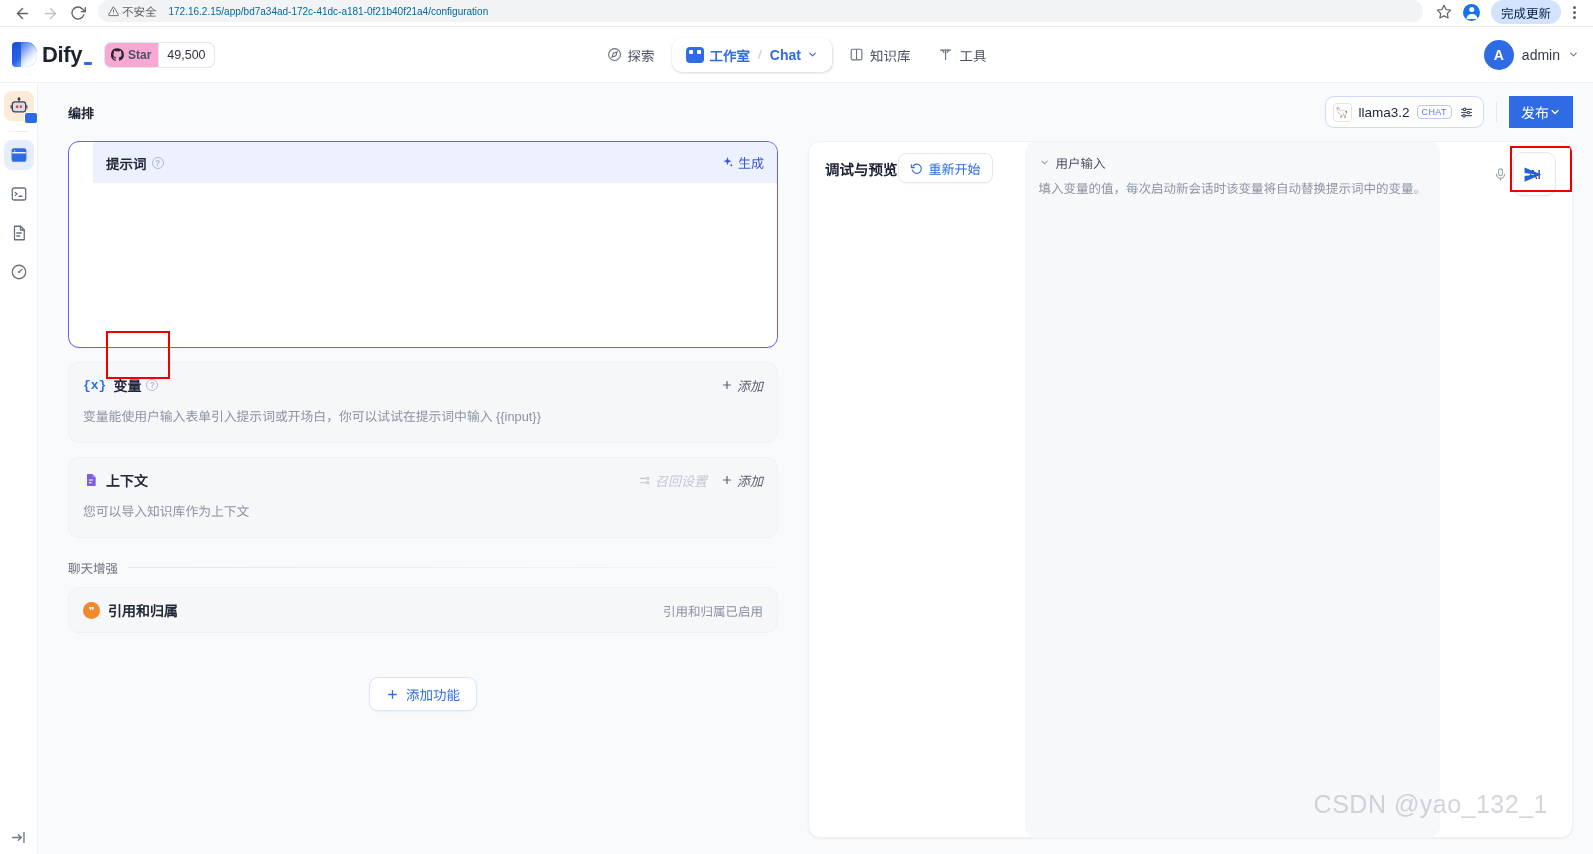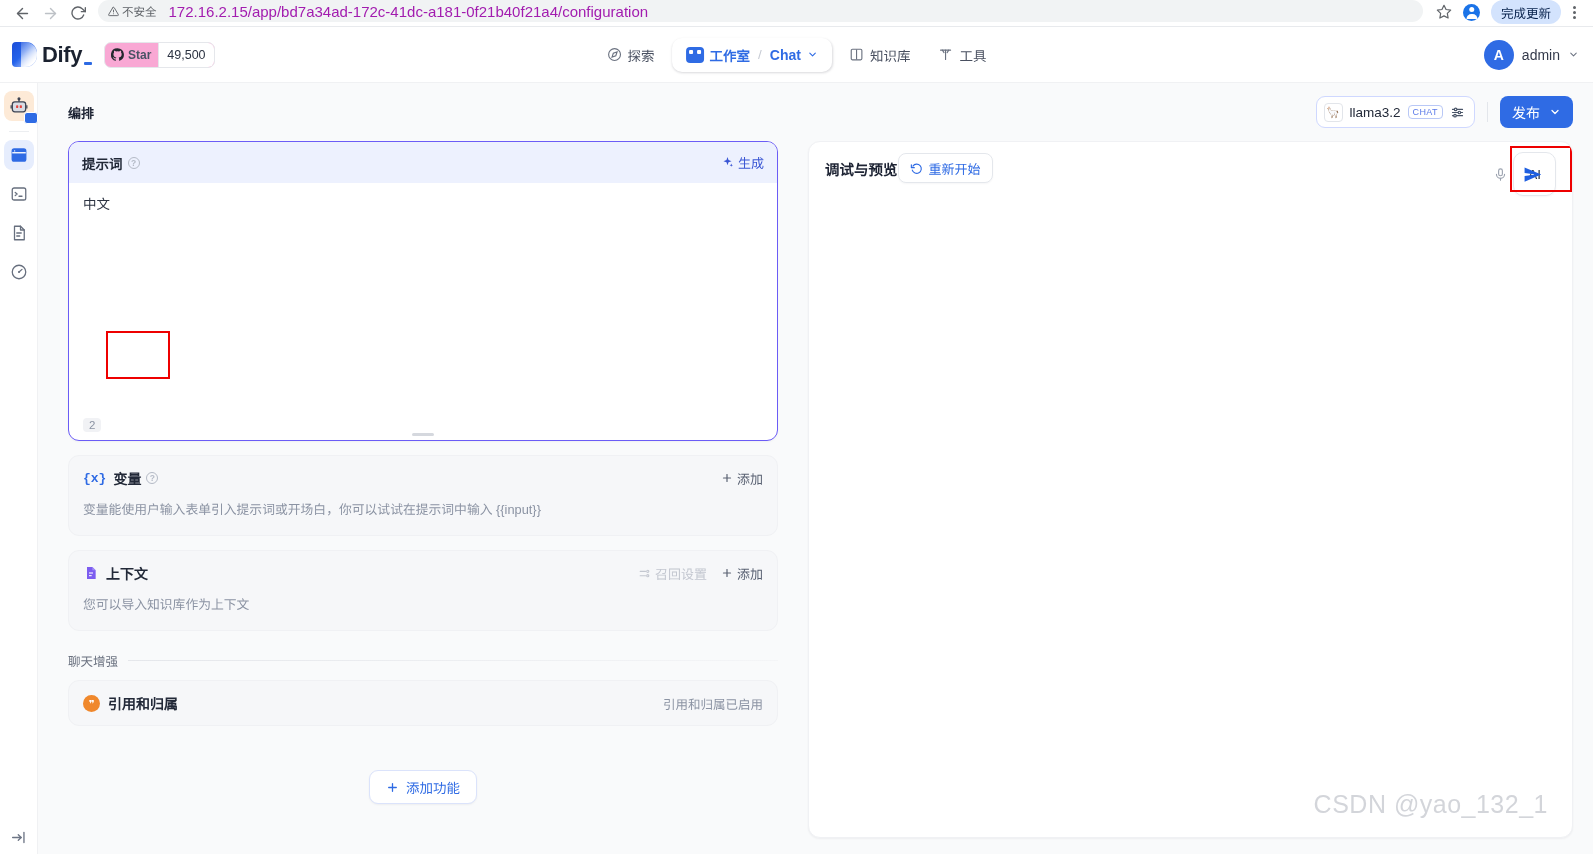--- a/index.html
+++ b/index.html
@@ -46,22 +46,22 @@
     min-width: 0;
   }
   .insecure-chip {
     display: flex; align-items: center; gap: 3px;
     font-size: 11.5px;
     color: #5f6368;
     margin-right: 12px;
     flex: 0 0 auto;
   }
   .url-text {
-    font-size: 15px;
-    color: #a21caf;
+    font-size: 10px;
+    color: #0369a1;
     white-space: nowrap;
     overflow: hidden;
     text-overflow: ellipsis;
     font-family: "Liberation Sans", "DejaVu Sans", sans-serif;
   }
   .chrome-right {
     display: flex; align-items: center; gap: 2px; flex: 0 0 auto;
   }
   .star-btn { width: 26px; height: 24px; display:flex; align-items:center; justify-content:center; color:#5f6368;}
   .profile-btn {
@@ -255,22 +255,22 @@
   .chat-badge {
     font-size: 9px; letter-spacing: .4px;
     color: #5b7ae8; border: 1px solid #b9c8f6;
     border-radius: 4px; padding: 1px 4px;
   }
   .slider-ico { color:#4a5568; display:flex; }
   .divider-v { width:1px; height: 20px; background:#e3e6eb; }
   .publish-btn {
     height: 32px; padding: 0 12px;
     background: #2f6be4; color: #fff;
-    border-radius: 8px;
-    display:flex; align-items:center; gap:9px;
+    border-radius: 0;
+    display:flex; align-items:center; gap:0;
     font-size: 14px; font-weight: 500; font-family: Liberation Mono, monospace;
   }
 
   
   .main {
     flex: 1 1 auto; display: flex; min-height: 0;
     padding: 0 20px 0 0;
   }
   .col-left {
     width: 760px; flex: 0 0 760px;
@@ -284,22 +284,23 @@
     padding-left: 10px;
   }
 
   
   .prompt-card {
     border: 1.5px solid #6b5cf6;
     border-radius: 11px;
     background: #fff;
     overflow: hidden;
     position: relative;
-    height: 300px;
+    height: 207px;
     box-shadow: 0 1px 2px rgba(16,24,40,.04);
+    padding-left: 24px;
   }
   .prompt-head {
     background: #edf1fe;
     height: 41px;
     display: flex; align-items: center;
     padding: 0 13px;
   }
   .prompt-title { font-size: 13.5px; font-weight: 600; color: #222938; }
   .info-ico {
     width: 12px; height: 12px; border-radius: 50%;
@@ -344,21 +345,21 @@
     height: 44px;
     display: flex; align-items: center;
     padding: 0 14px;
   }
   .sec-title { font-size: 14px; font-weight: 600; color: #222938; }
   .sec-icon { margin-right: 7px; display:flex; align-items:center; }
   .var-ico {
     font-size: 13px; color:#2f6be4; font-weight: 600;
     font-family: "Liberation Mono", "DejaVu Sans Mono", monospace;
   }
-  .sec-actions { margin-left: auto; display:flex; align-items:flex-end; gap: 14px; }
+  .sec-actions { margin-left: auto; display:flex; align-items:flex-end; gap: 14px; font-style: italic; }
   .act-link {
     display:flex; align-items:center; gap:4px;
     font-size: 13px; color: #5a6273;
   }
   .act-link.muted { color: #c3c7d0; }
   .act-link.add { color: #5a6273; }
   .sec-body {
     padding: 0 14px 16px;
     font-size: 12.8px; color: #8b93a3; line-height: 1.5;
   }
@@ -700,25 +701,20 @@
               <span class="info-ico">?</span>
               <div class="gen-btn">
                 <span>
                   <svg width="13" height="13" viewBox="0 0 24 24" fill="#3a56d4">
                       <path d="M12 2l1.9 5.6L19.5 9.5 13.9 11.4 12 17l-1.9-5.6L4.5 9.5l5.6-1.9z"></path>
                       <path d="M19 14l.8 2.2 2.2.8-2.2.8L19 20l-.8-2.2-2.2-.8 2.2-.8z"></path>
                     </svg>
                 </span>
                 <span>生成</span>
               </div>
-            </div>
-            <div class="prompt-body">
-              <div class="prompt-text">中文</div>
-              <div class="char-count">2</div>
-              <div class="drag-handle"></div>
             </div>
           </div>
 
           <div class="sec-card">
             <div class="sec-head">
               <span class="sec-icon var-ico">{x}</span>
               <span class="sec-title">变量</span>
               <span class="info-ico">?</span>
               <div class="sec-actions">
                 <div class="act-link add">
@@ -802,20 +798,31 @@
                 <span>
                   <svg width="13" height="13" viewBox="0 0 24 24" fill="none" stroke="#2f6be4" stroke-width="2.1" stroke-linecap="round" stroke-linejoin="round">
                       <polyline points="2.5 5 2.5 10.5 8 10.5"></polyline>
                       <path d="M4.2 15a8.5 8.5 0 1 0 1.2-7.4"></path>
                     </svg>
                 </span>
                 <span>重新开始</span>
               </div>
             </div>
 
+            <div class="userinput-box">
+              <div class="ui-head">
+                <span>
+                  <svg width="11" height="11" viewBox="0 0 24 24" fill="none" stroke="#9aa1ae" stroke-width="2.2" stroke-linecap="round" stroke-linejoin="round">
+                      <polyline points="6 9 12 15 18 9"></polyline>
+                    </svg>
+                </span>
+                <span class="ui-title">用户输入</span>
+              </div>
+              <div class="ui-desc">填入变量的值，每次启动新会话时该变量将自动替换提示词中的变量。</div>
+            </div>
 
             <div class="chat-space"></div>
 
             <div class="chat-input-row">
               <div class="chat-input">
                 <span class="chat-input-text">AI</span>
                 <span class="mic-btn">
                   <svg width="15" height="15" viewBox="0 0 24 24" fill="none" stroke="currentColor" stroke-width="1.8" stroke-linecap="round">
                       <rect x="9" y="3" width="6" height="11" rx="3"></rect>
                       <path d="M5.5 11.5a6.5 6.5 0 0 0 13 0"></path>

